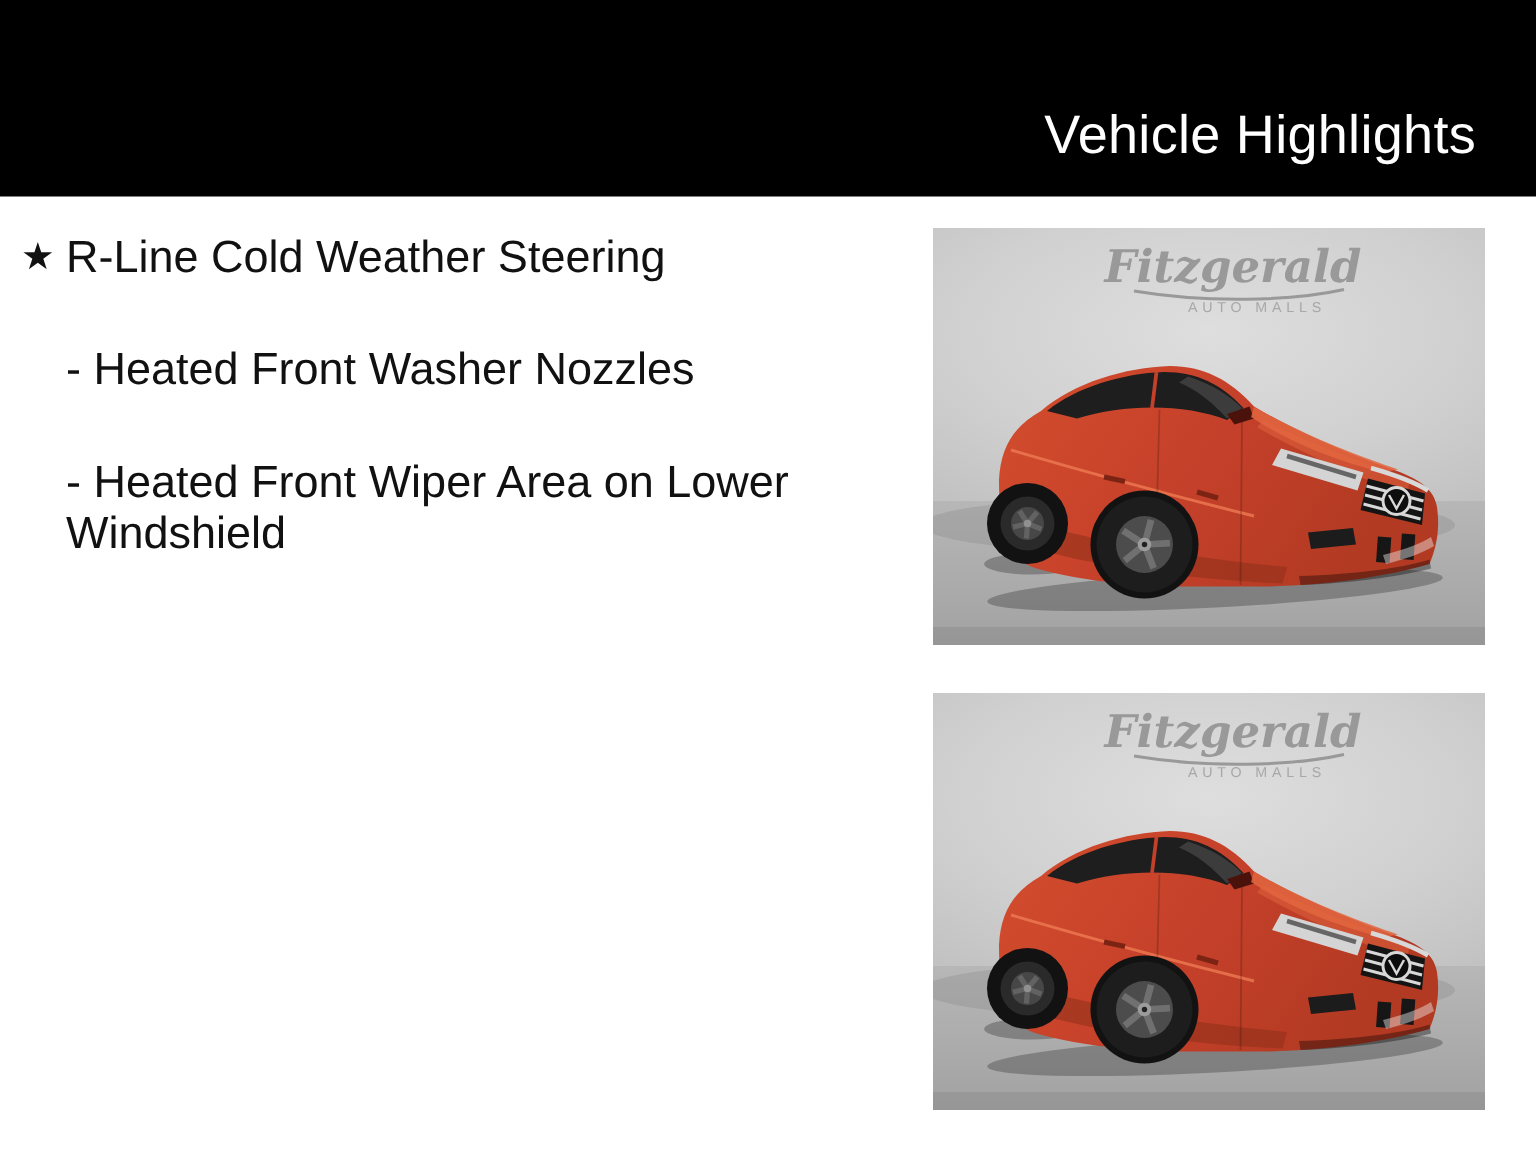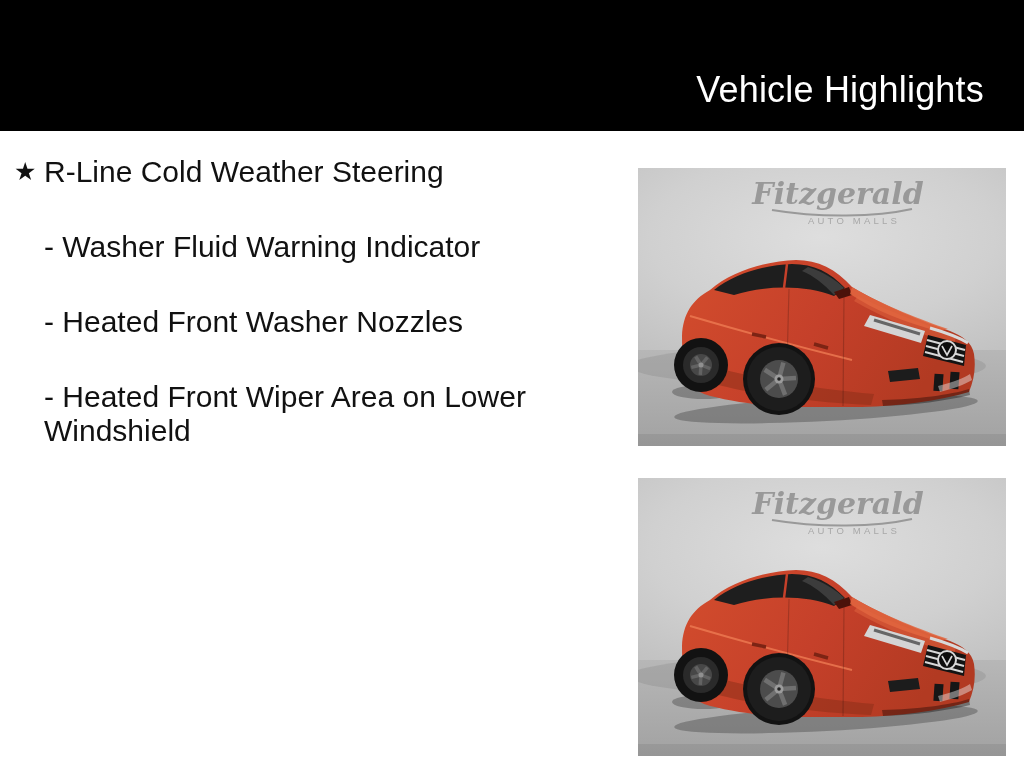--- a/index.html
+++ b/index.html
@@ -25,41 +25,40 @@
     font-size:30px;line-height:34px;color:var(--list-text,#111111);
   }
   .feature-row{position:relative;padding-left:30px;margin-bottom:41px;}
   .feature-row:last-child{margin-bottom:16px;}
   .star{
     position:absolute;left:0;top:1px;
     font-size:25px;line-height:30px;color:var(--list-text,#111111);
   }
 
   
-  .photo{position:absolute;left:622px;width:368px;height:278px;margin:16px;padding:0;}
+  .photo{position:absolute;left:622px;width:368px;height:278px;margin:0;padding:0;}
   #photo-1{top:152px;}
   #photo-2{top:462px;}
   .photo svg{display:block;width:100%;height:100%;}
 </style>
 </head>
 <body>
 
 <div class="slide">
 
   <div class="header">
     <div class="header-title">Vehicle Highlights</div>
   </div>
 
   <div class="features">
     <div class="feature-row">
       <span class="star">★</span>
       <span>R-Line Cold Weather Steering</span>
     </div>
     <div id="feature-items">
-        <div class="feature-row">- Washer Fluid Warning Indicator</div>
         <div class="feature-row">- Heated Front Washer Nozzles</div>
         <div class="feature-row">- Heated Front Wiper Area on Lower Windshield</div>
       </div>
   </div>
 
   <figure class="photo" id="photo-1">
 <svg viewBox="0 0 368 278" xmlns="http://www.w3.org/2000/svg" role="img" aria-label="Red Volkswagen Jetta R-Line, front three-quarter studio view">
   <defs>
     <radialGradient id="wall0" cx="50%" cy="38%" r="78%">
       <stop offset="0" stop-color="#dedede"></stop>

